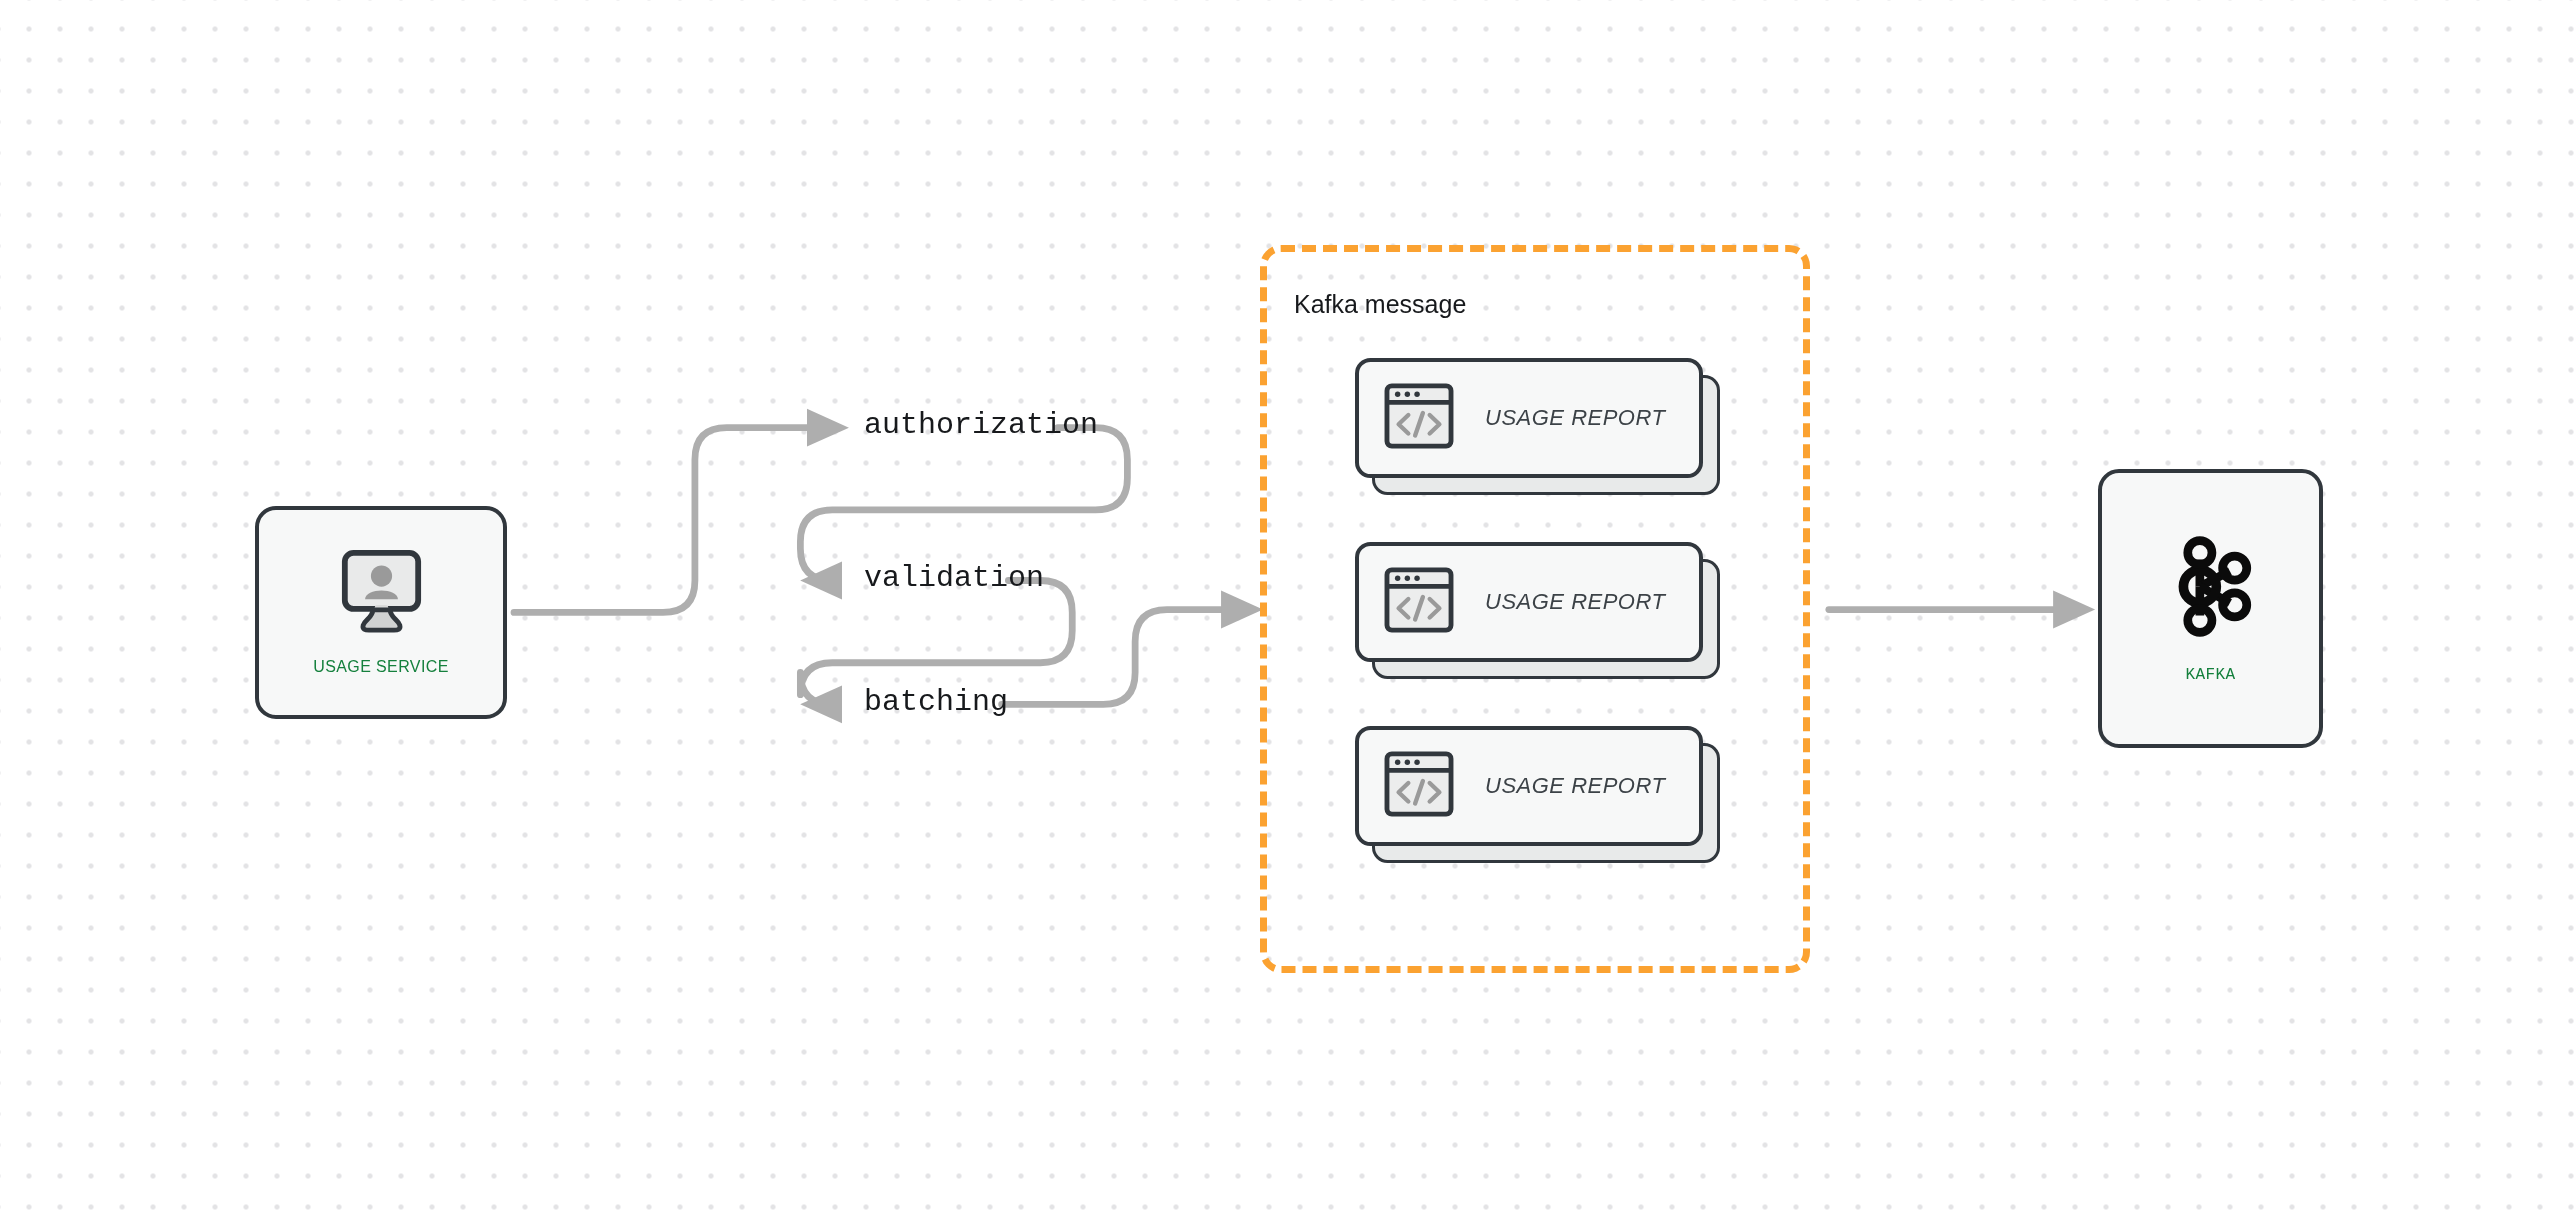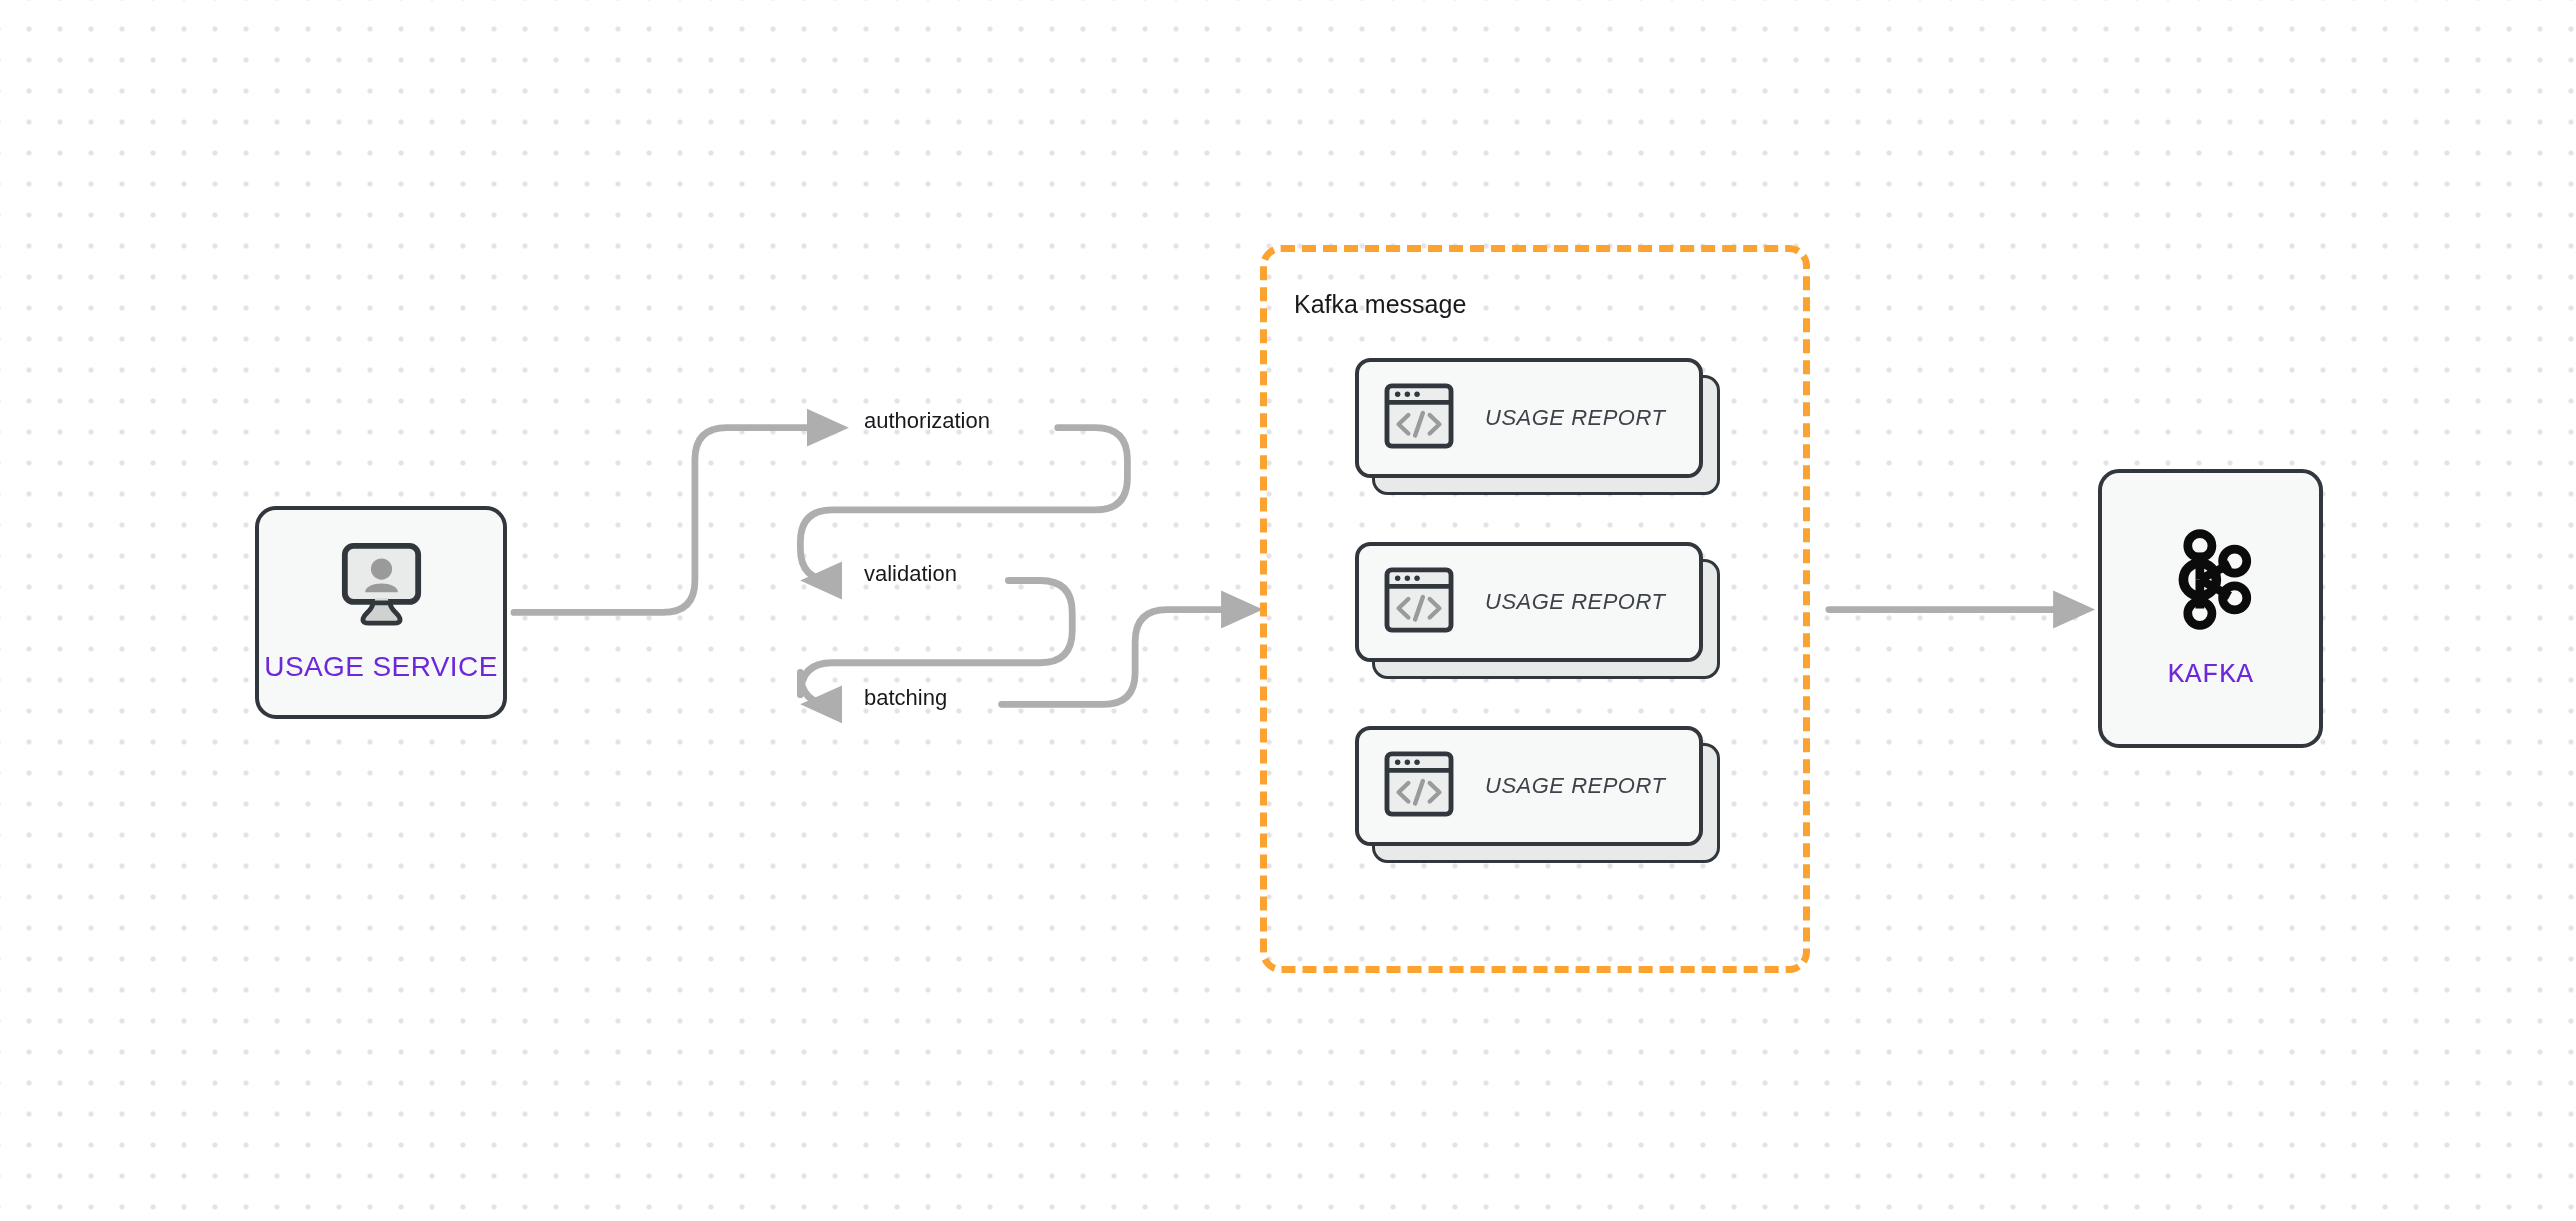--- a/index.html
+++ b/index.html
@@ -25,23 +25,23 @@
     box-sizing: border-box;
     background: #f7f8f8;
     border: 4.8px solid #31373d;
     border-radius: 21px;
     display: flex;
     flex-direction: column;
     align-items: center;
     justify-content: center;
   }
   .node-label {
-    font-size: 28px;
+    font-size: 16px;
     letter-spacing: 0.4px;
-    color: #6d28d9;
+    color: #15803d;
     text-align: center;
     white-space: nowrap;
   }
 
   
   #usage-service-node {
     left: 255px;
     top: 506px;
     width: 252px;
     height: 213px;
@@ -63,24 +63,25 @@
     left: 0;
     top: 0;
     width: 2576px;
     height: 1221px;
     pointer-events: none;
   }
 
   
   .step-label {
     position: absolute;
-    font-size: 22px;
+    font-size: 30px;
     color: #17191c;
     white-space: nowrap;
     line-height: 1;
+    font-family: Liberation Mono, monospace;
   }
   #step-authorization { left: 864px; top: 410px; }
   #step-validation    { left: 864px; top: 563px; }
   #step-batching      { left: 864px; top: 687px; }
 
   
   #kafka-message-group {
     position: absolute;
     left: 1260px;
     top: 245px;

